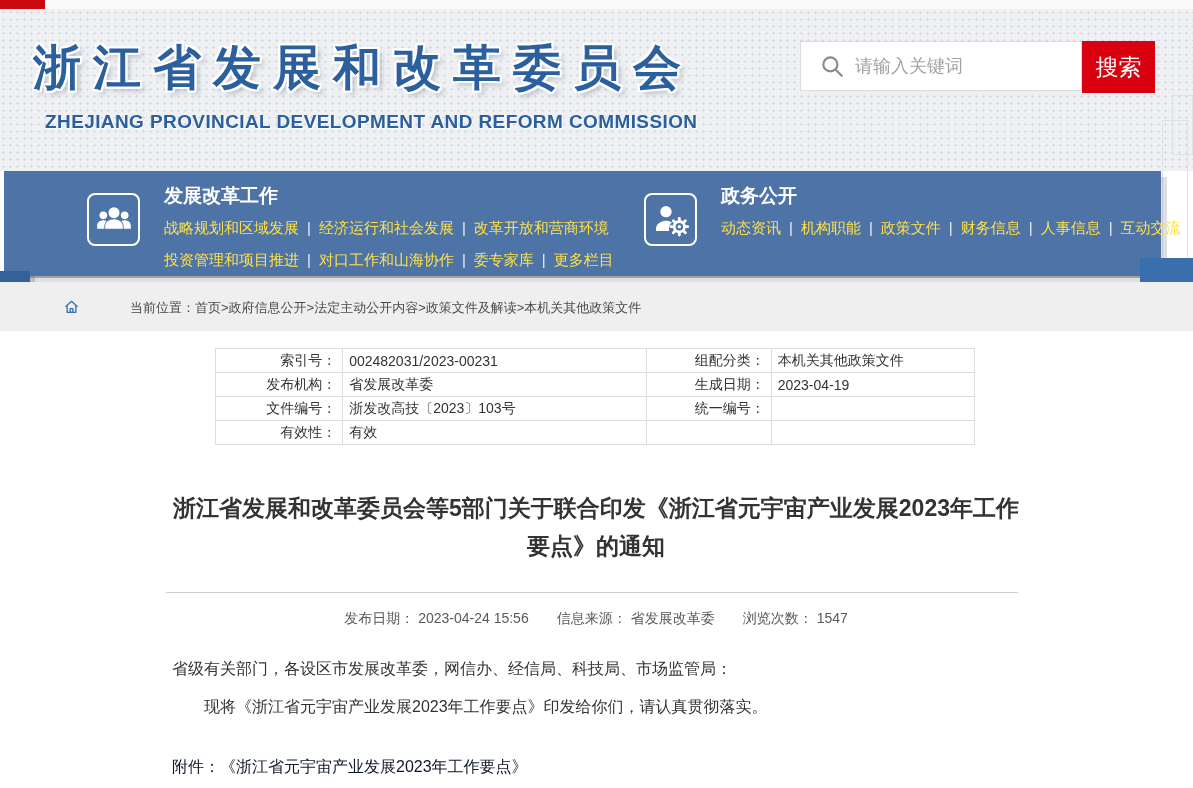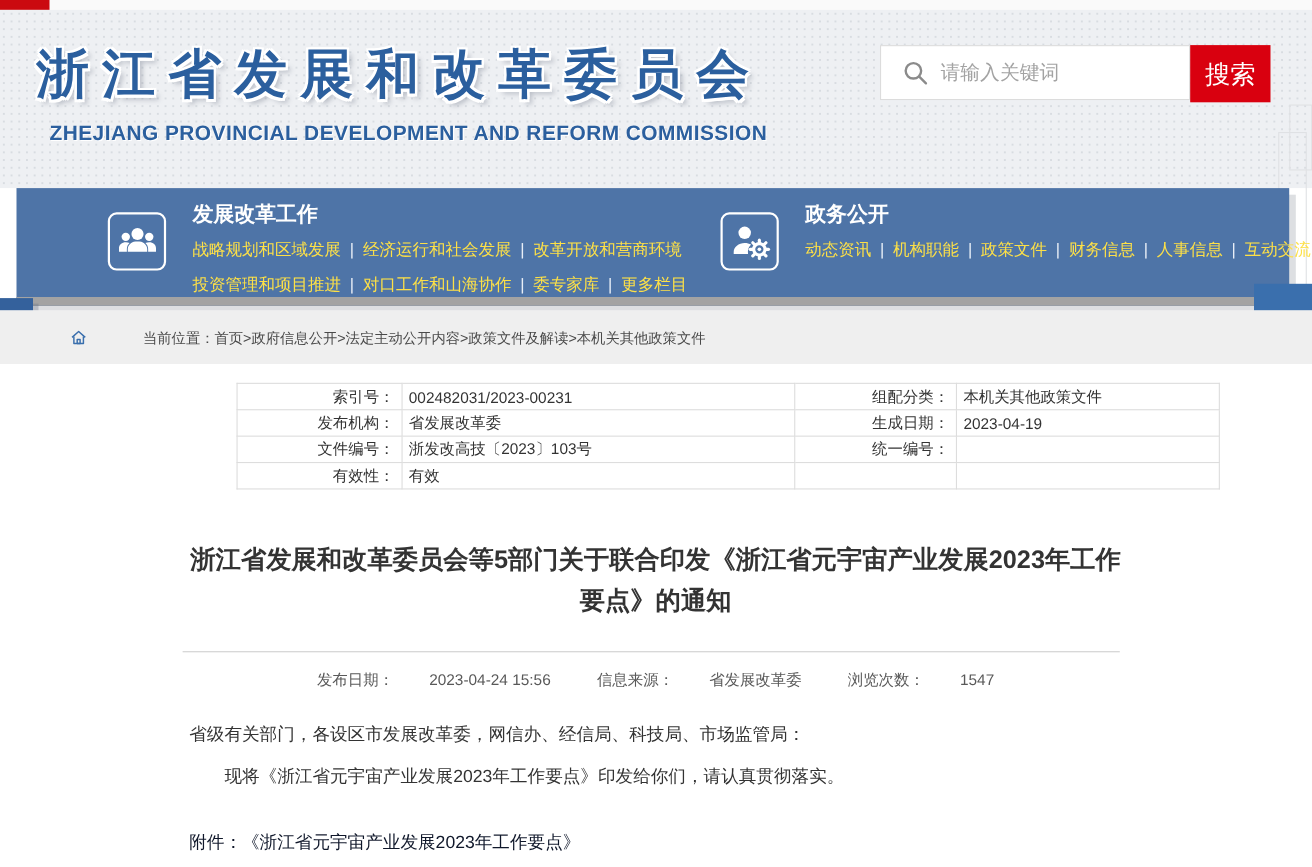--- a/index.html
+++ b/index.html
@@ -43,22 +43,22 @@
   .search-btn {
     position:absolute; left:1082px; top:32px; width:73px; height:52px;
     background:#d9000f; color:#fff; border:none; font-size:23px; cursor:pointer;
     font-family:"Liberation Sans",sans-serif;
   }
   
   .sketch  { position:absolute; border:1px solid #dfe1e4; background:transparent; }
 
   
   .nav {
-    position:absolute; left:15px; top:171px; width:1157px; height:107px;
-    background:#4e74a7; border-bottom:8px solid #a3a3a3;
+    position:absolute; left:4px; top:171px; width:1157px; height:107px;
+    background:#4e74a7; border-bottom:2px solid #a3a3a3;
     box-shadow:6px 6px 0 rgba(100,110,125,0.22);
   }
   .nav-group { position:absolute; top:15px; height:90px; }
   .nav-group.g1 { left:83px; }
   .nav-group.g2 { left:640px; }
   .icon-box {
     position:absolute; left:0; top:7px; width:53px; height:53px;
     border:2px solid #fff; border-radius:8px;
     display:flex; align-items:center; justify-content:center;
   }
@@ -72,35 +72,35 @@
                   background:#34619c; box-shadow:5px 5px 0 rgba(100,110,125,0.30); }
   .accent-right { position:absolute; left:1140px; top:258px; width:53px; height:37px; background:#3a6fad; }
 
   
   .crumb-band { position:absolute; left:0; top:282px; width:1193px; height:49px; background:#efefef; }
   .crumb-home { position:absolute; left:63px; top:17px; display:flex; }
   .crumb-text { position:absolute; left:86px; top:17px; font-size:13px; color:#4a4a4a; white-space:nowrap;margin-left:44px; }
 
   
   .content { position:absolute; left:0; top:331px; width:1193px; height:457px; background:#fff; }
-  table.doc-info { position:absolute; left:215px; top:17px; width:894px; border-collapse:collapse;border-radius:10px; }
+  table.doc-info { position:absolute; left:215px; top:17px; width:760px; border-collapse:collapse;border-radius:10px; }
   table.doc-info td { border:1px solid #ddd; height:24px; font-size:14px; color:#333; padding:1px 6px; }
   td.lbl  { width:127px; text-align:right; }
   td.val1 { width:303px; text-align:left; padding-left:10px; }
   td.lbl2 { width:125px; text-align:right; }
   td.val2 { width:203px; text-align:left; padding-left:10px; }
 
   .art-title {
     position:absolute; left:166px; top:158px; width:860px; text-align:center;
     font-size:23px; font-weight:bold; color:#333; line-height:38px;
   }
   .divider { position:absolute; left:166px; top:261px; width:852px; border-top:1px solid #cfcfcf; }
   .meta { position:absolute; left:166px; top:279px; width:860px; text-align:center;
           font-size:14px; color:#595959; white-space:nowrap; }
-  .meta span { margin:0 16px; }
+  .meta span { margin:0 2px; }
   .meta .gap { margin-left:26px; }
   .body-text { position:absolute; left:172px; top:319px; width:850px; font-size:16px;
                color:#333; line-height:38px; }
   .indent { text-indent:2em; }
   .attachment { position:absolute; left:172px; top:424px; font-size:16px; color:#0f172a; line-height:24px; }
 </style>
 </head>
 <body>
 
 <div class="top-strip"></div>

